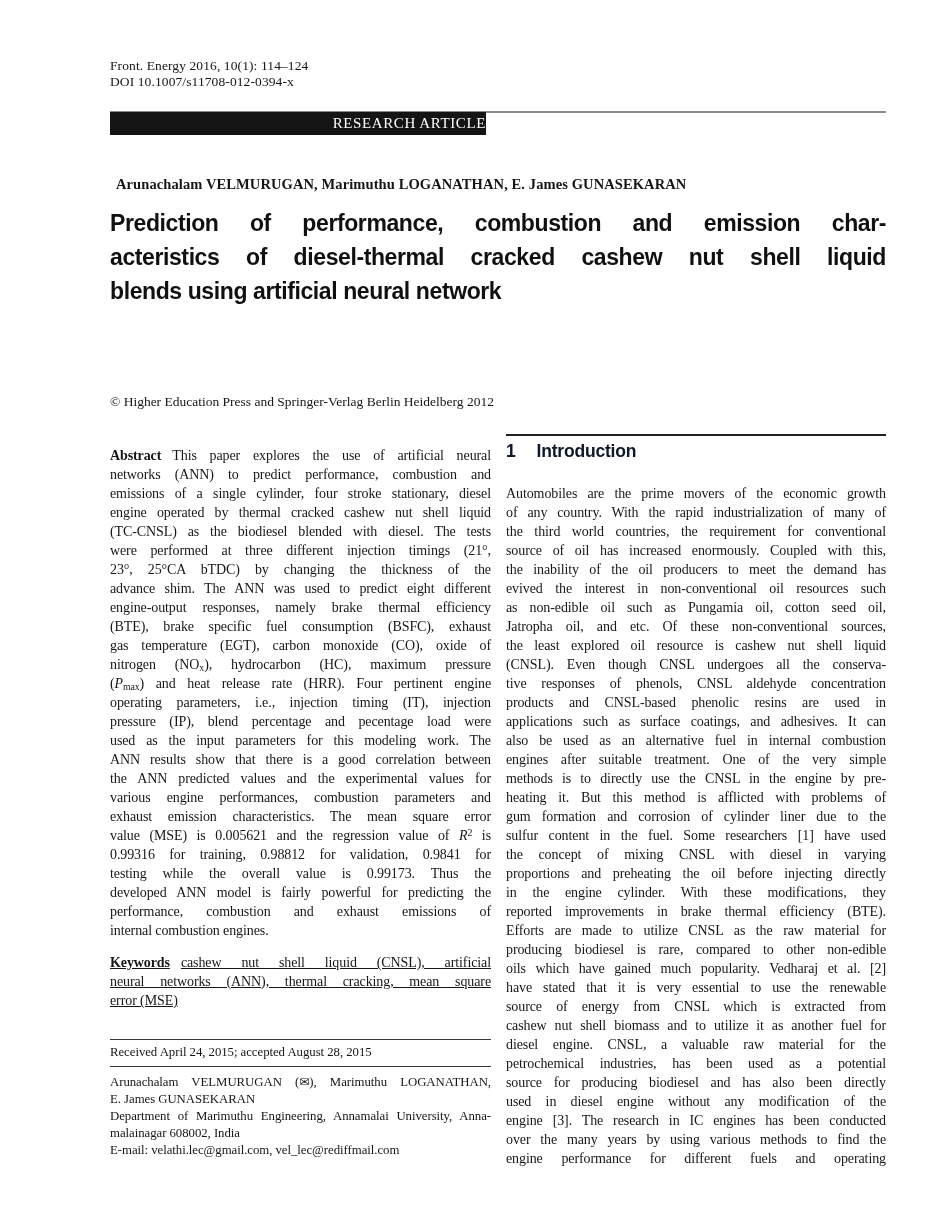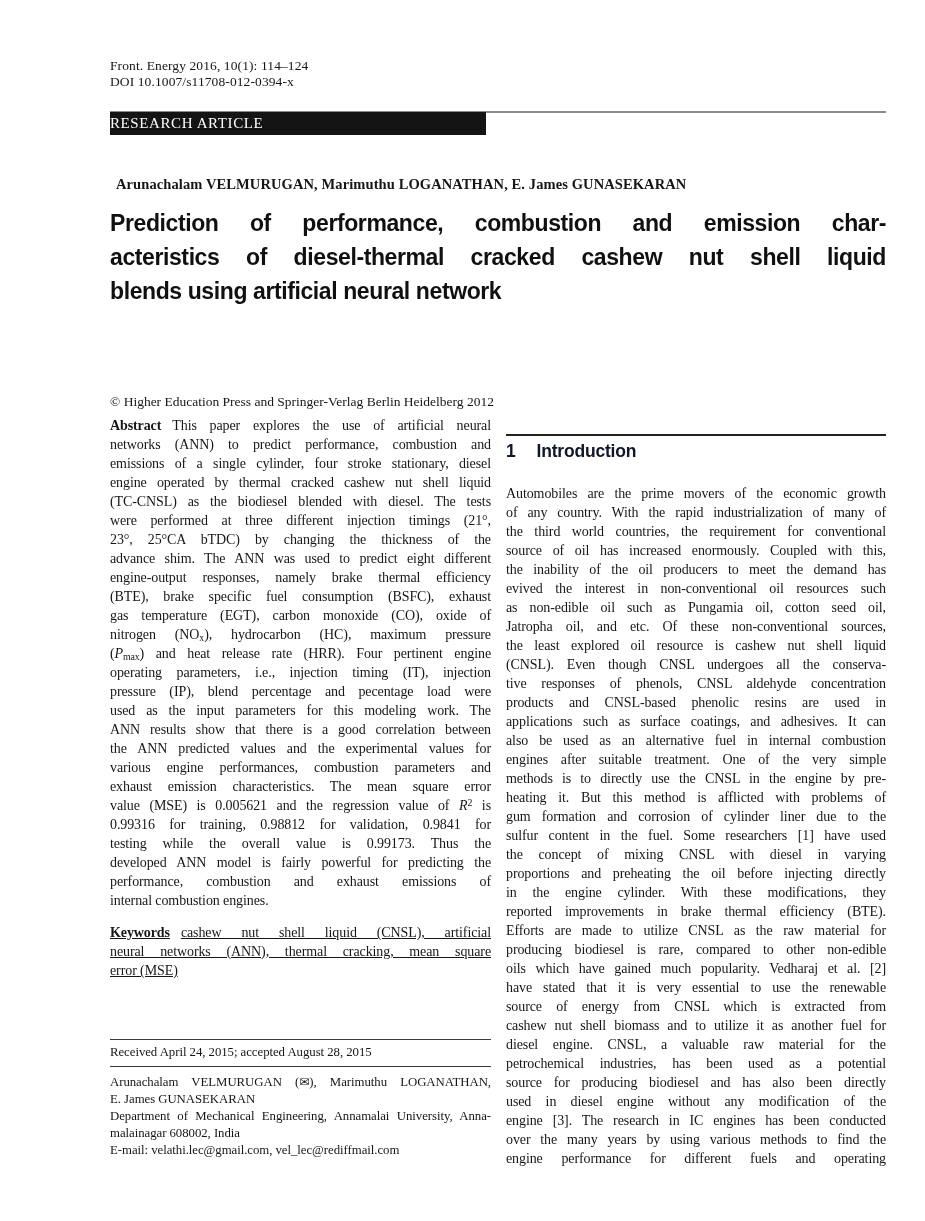--- a/index.html
+++ b/index.html
@@ -14,34 +14,35 @@
   .page { position:absolute; inset:0;margin-left:48px; }
 
   
   .journal-info { position:absolute; left:62px; top:58px; font-size:13.5px; line-height:16px; letter-spacing:0.1px; }
   .top-rule { position:absolute; left:62px; top:111px; width:776px; height:2px; background:#8a8a8a; }
   .badge {
     position:absolute; left:62px; top:112px; width:376px; height:23px;
     background:#141414; color:#fff;
     font-size:15px; line-height:23px; box-sizing:border-box;
     letter-spacing:0.6px;
+    text-align:right;
   }
 
   
   .authors { position:absolute; left:68px; top:176px; width:776px; font-size:14.5px; font-weight:bold; letter-spacing:0.1px; }
   .title {
     position:absolute; left:62px; top:206px; width:776px;
     font-family:"Liberation Sans","DejaVu Sans",sans-serif;
     font-weight:bold; font-size:23px; line-height:34px; letter-spacing:-0.4px;
     color:#101010;
   }
   .copyright { position:absolute; left:62px; top:394px; font-size:13.5px; }
 
   
-  .col-left  { position:absolute; left:62px;  top:416px; width:381px; }
+  .col-left  { position:absolute; left:62px;  top:446px; width:381px; }
   .col-right { position:absolute; left:458px; top:434px; width:380px; }
 
   .body-text { font-size:14px; line-height:19px; letter-spacing:-0.1px; }
 
   .jline { text-align:justify; }
   .jline.stretch { text-align-last:justify; }
   .jline .ln { }
   b.label { margin-right:11px; }
 
   sub { font-size:70%; vertical-align:-0.25em; line-height:0; }
@@ -192,21 +193,21 @@
     <div class="received">Received April 24, 2015; accepted August 28, 2015</div>
     <div class="fn-rule"></div>
     <div class="affil">
       <div class="jline stretch">
         <span class="ln"><span>Arunachalam VELMURUGAN (</span><span class="env">✉</span><span>), Marimuthu LOGANATHAN,</span></span>
       </div>
       <div>
           <div class="jline"><span class="ln">E. James GUNASEKARAN</span></div>
         </div>
       <div>
-          <div class="jline stretch"><span class="ln">Department of Mechanical Engineering, Annamalai University, Anna-</span></div>
+          <div class="jline stretch"><span class="ln">Department of Marimuthu Engineering, Annamalai University, Anna-</span></div>
           <div class="jline"><span class="ln">malainagar 608002, India</span></div>
         </div>
       <div>
           <div class="jline"><span class="ln">E-mail: velathi.lec@gmail.com, vel_lec@rediffmail.com</span></div>
         </div>
     </div>
   </div>
 
 </div>
 

